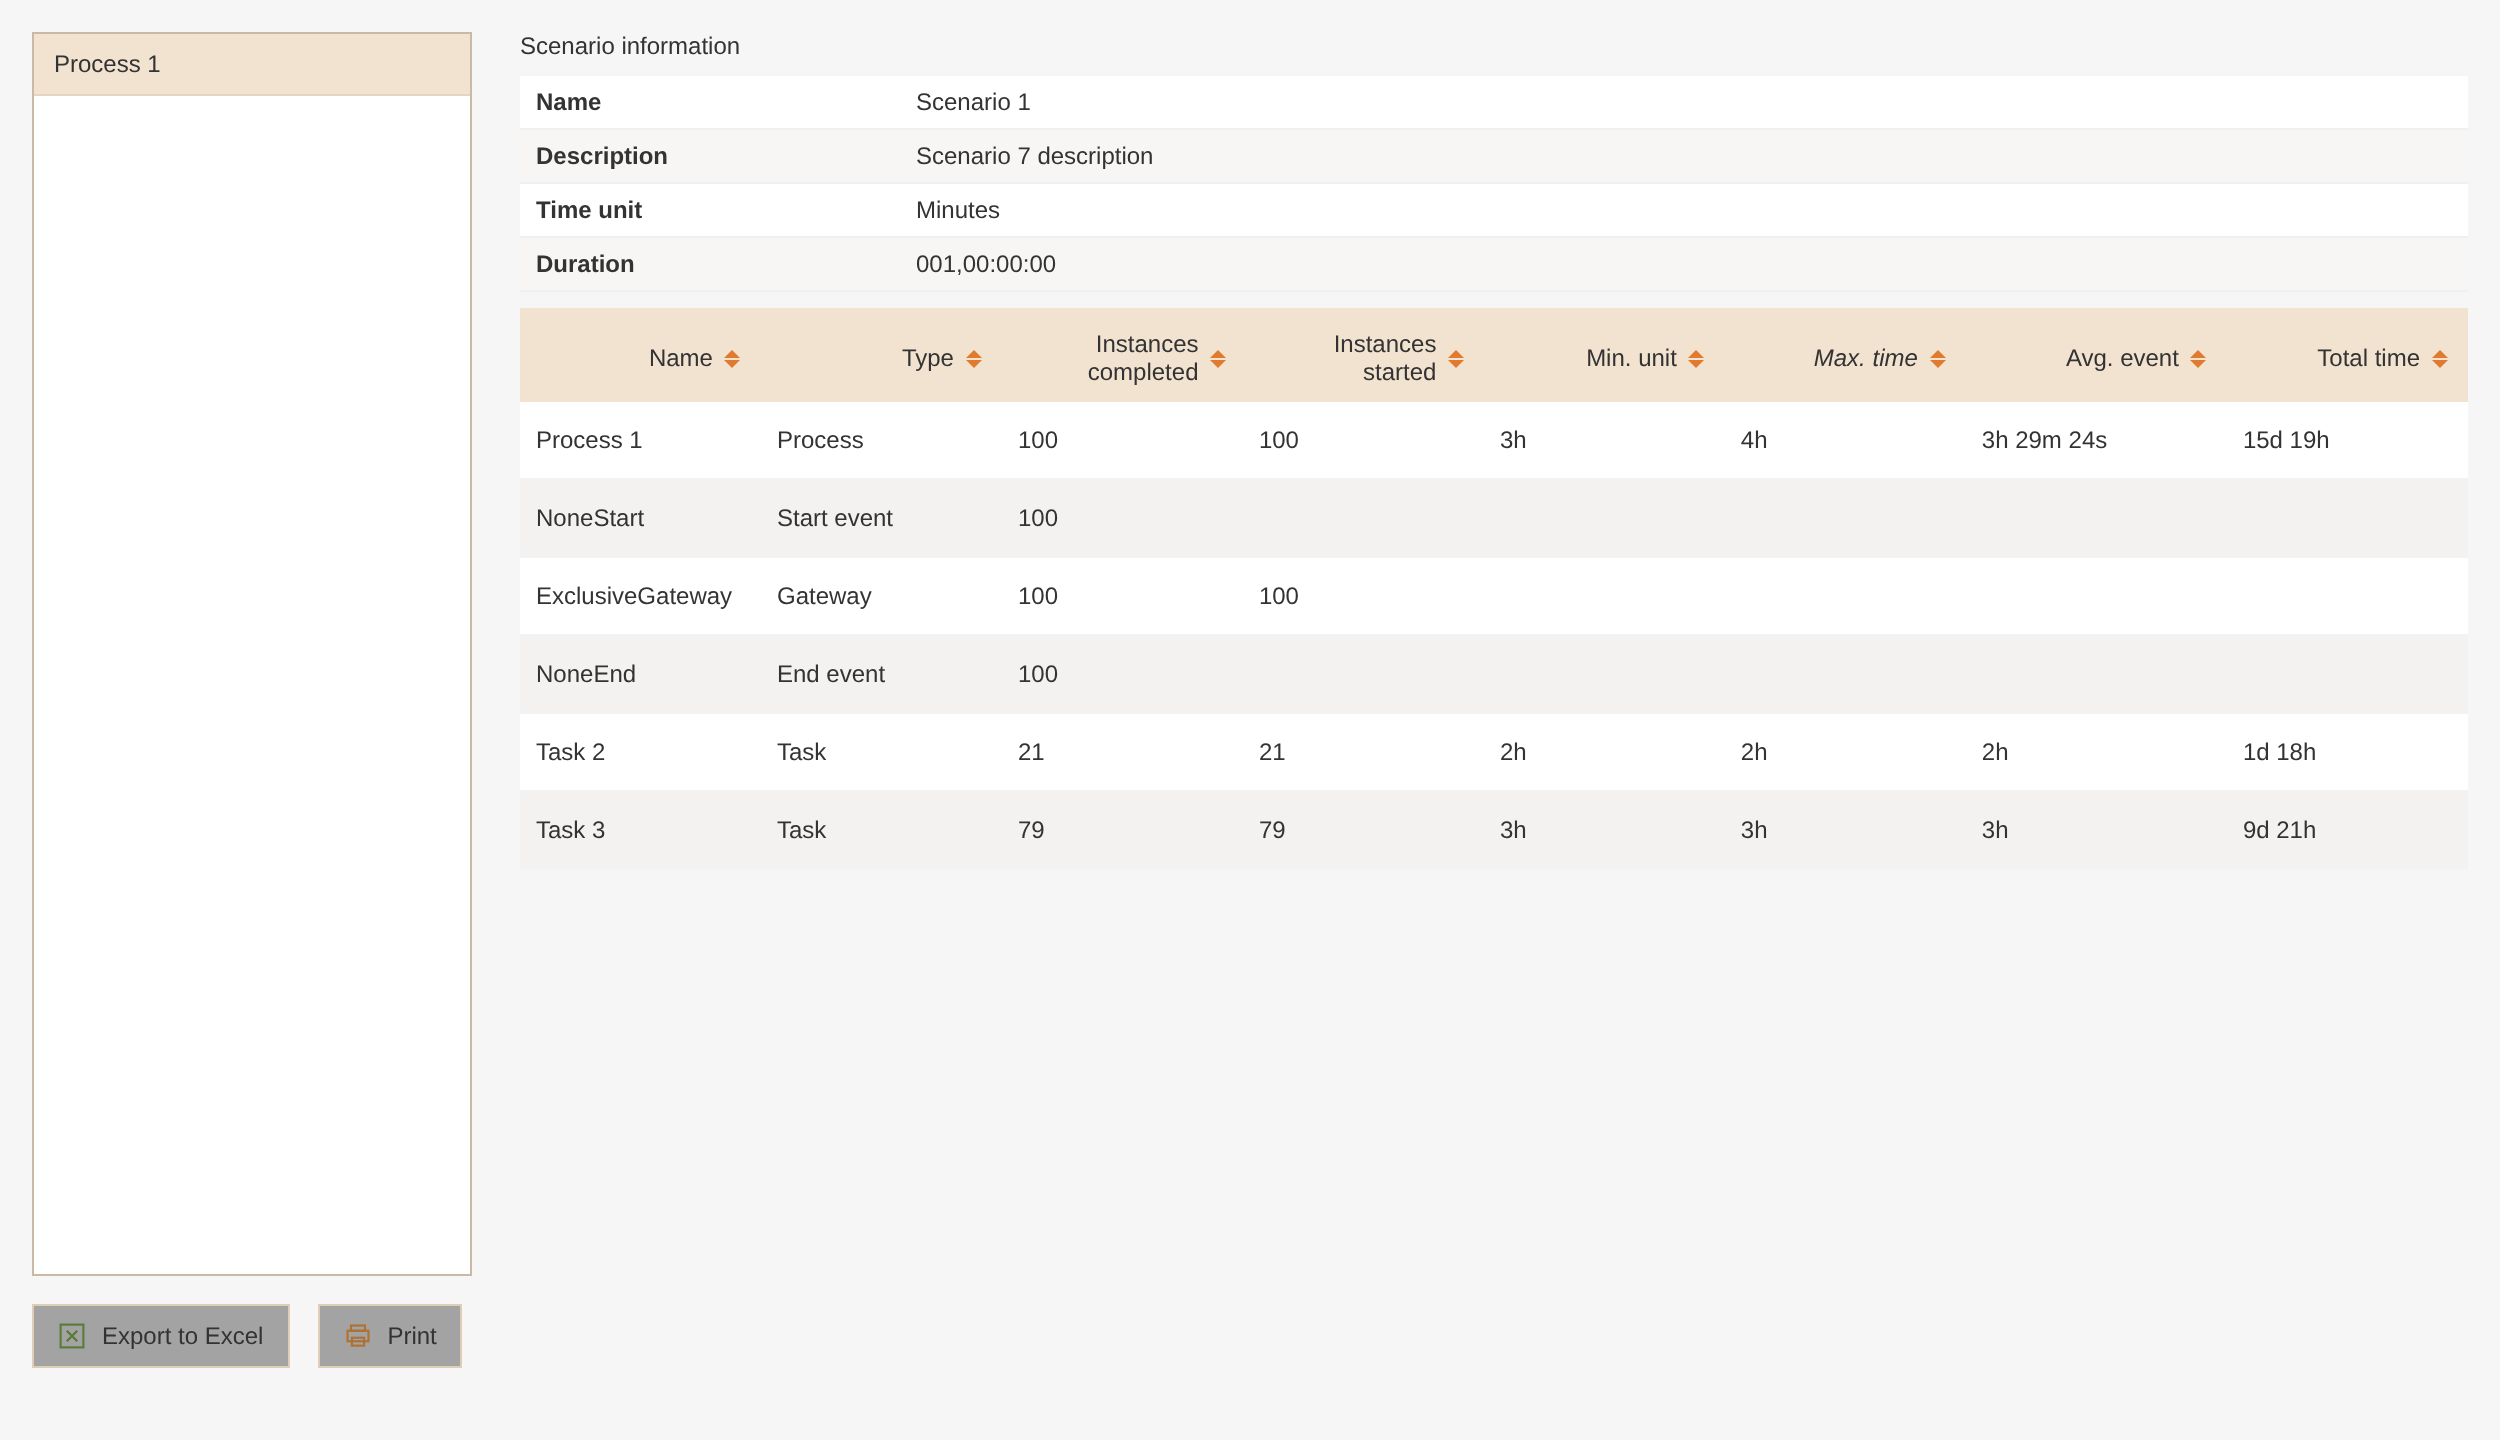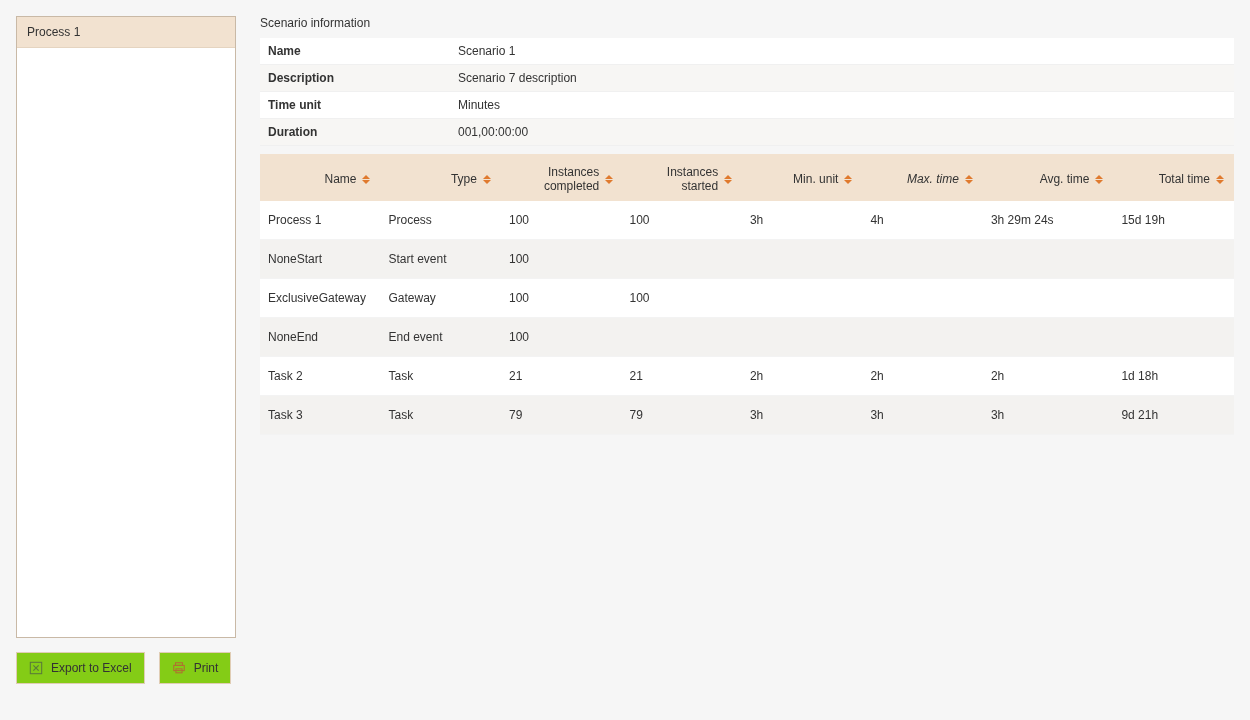--- a/index.html
+++ b/index.html
@@ -39,21 +39,21 @@
   .actions-row {
     display: flex;
     gap: 14px;
     margin-top: 14px;
   }
   .action-button {
     display: inline-flex;
     align-items: center;
     gap: 8px;
     padding: 8px 12px;
-    background: #84cc16;
+    background: #a3a3a3;
     border: 1px solid #e0cdb5;
     color: #333;
     cursor: pointer;
     font-size: 12px;
     font-family: inherit;
   }
   .action-button .icon { width: 14px; height: 14px; flex-shrink: 0; }
 
   .main {
     flex: 1;
@@ -240,21 +240,21 @@
             </span>
           </th>
           <th class="col-max">
             <span class="th-content">
               <span>Max. time</span>
               <span class="sort-icon"></span>
             </span>
           </th>
           <th class="col-avg">
             <span class="th-content">
-              <span>Avg. time</span>
+              <span>Avg. event</span>
               <span class="sort-icon"></span>
             </span>
           </th>
           <th class="col-tot">
             <span class="th-content">
               <span>Total time</span>
               <span class="sort-icon"></span>
             </span>
           </th>
         </tr>

